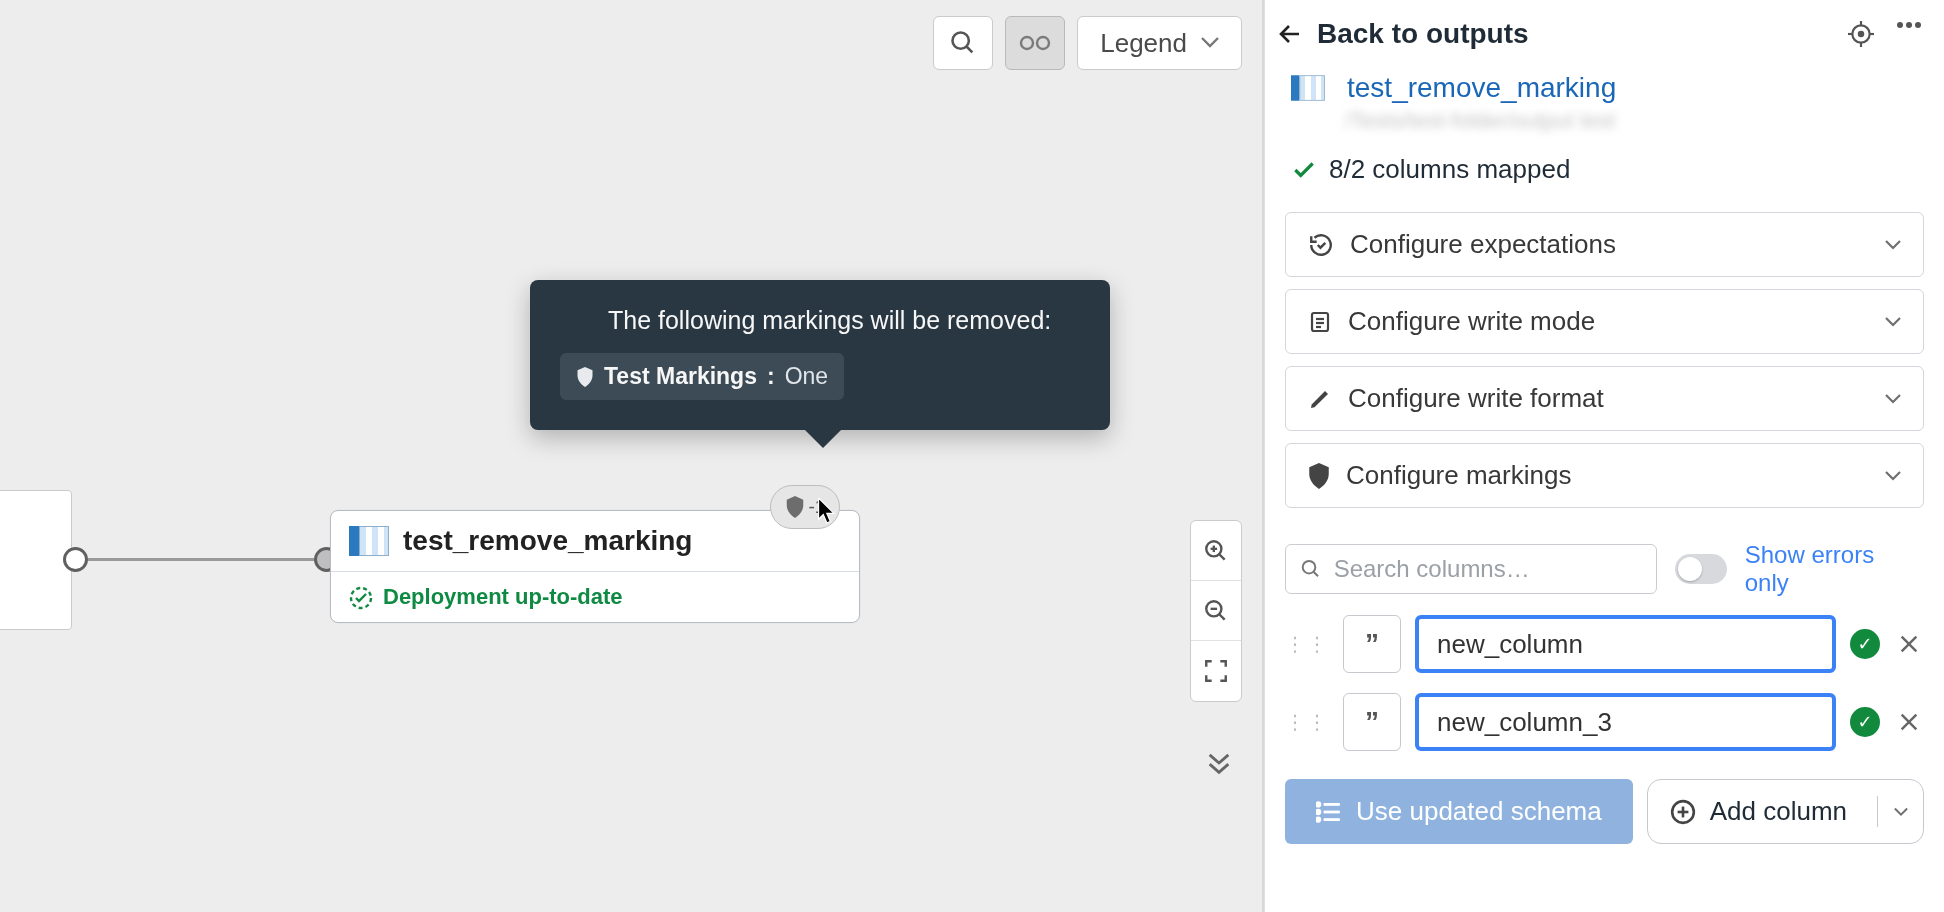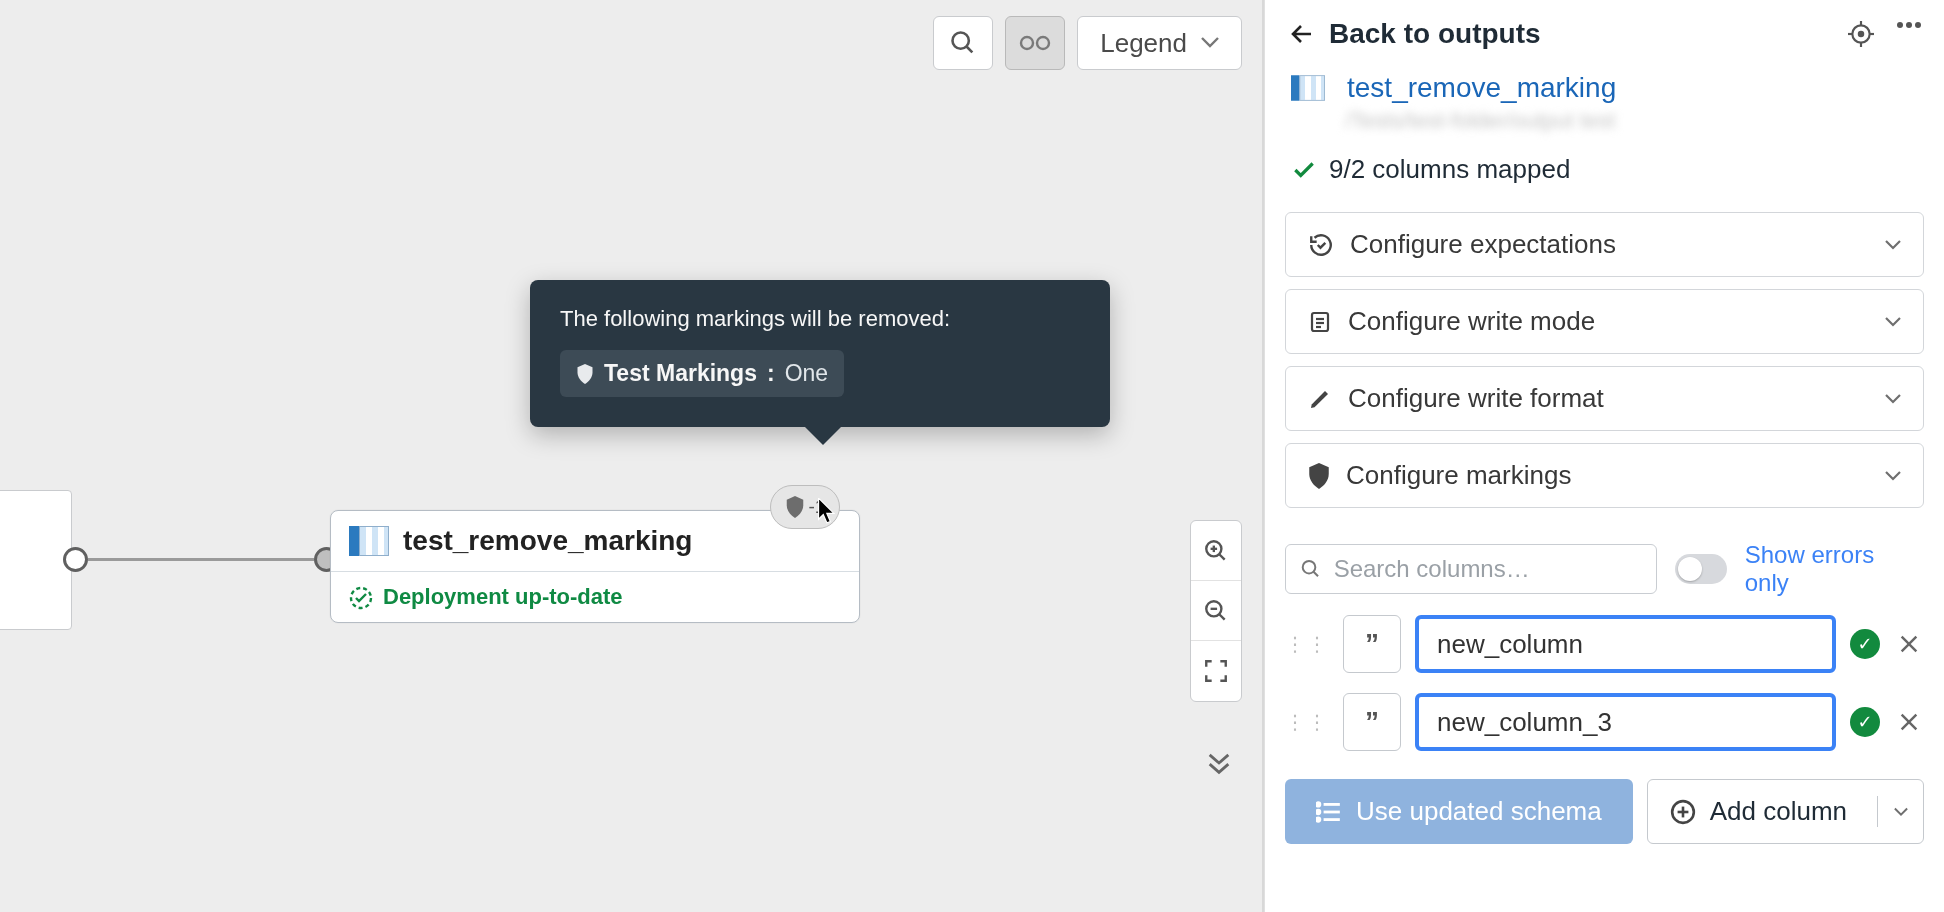--- a/index.html
+++ b/index.html
@@ -35,26 +35,26 @@
     background: repeating-linear-gradient(to right, #cfe4f6 0 6px, #fff 6px 12px); }
   .node-title { font-size:28px; font-weight:600; color:#222; }
   .status-row { padding:12px 18px; display:flex; align-items:flex-end; gap:10px; font-size:22px; font-weight:600; color:#0f8a43; }
 
   .badge-pill { position:absolute; left:770px; top:485px; width:70px; height:44px; border-radius:22px; background:#e6e6e6; border:1px solid #bdbdbd; display:flex; align-items:center; justify-content:center; gap:4px; color:#555; cursor:pointer; }
   .cursor-arrow { position:absolute; left:818px; top:498px; pointer-events:none; }
 
   
   .tooltip { position:absolute; left:530px; top:280px; width:580px; background:#293742; color:#f7f7f7; border-radius:8px; padding:26px 30px 30px 30px; box-shadow:0 8px 24px rgba(0,0,0,0.25); }
   .tooltip::after { content:""; position:absolute; left:275px; bottom:-18px; border-left:18px solid transparent; border-right:18px solid transparent; border-top:18px solid #293742; }
-  .tooltip-title { font-size:22px; margin-bottom:18px; }
+  .tooltip-title { font-size:25px; margin-bottom:18px;margin-left:48px; }
   .chip { display:inline-flex; align-items:center; gap:10px; background:#3d4b56; border-radius:6px; padding:10px 16px; font-size:23px; font-weight:600; }
   .chip .val { font-weight:400; color:#e1e6ea; }
 
   
-  .sp-header { display:flex; align-items:center; padding:18px 22px 12px 22px; gap:18px; }
+  .sp-header { display:flex; align-items:center; padding:18px 22px 12px 10px; gap:18px; }
   .sp-back { font-size:28px; font-weight:700; display:flex; align-items:center; gap:14px; cursor:pointer; }
   .sp-header-actions { margin-left:auto; display:flex; gap:22px; color:#5b5b5b; }
 
   .dataset-row { display:flex; align-items:center; gap:16px; padding:10px 26px 4px 26px; }
   .dataset-link { color:#1a66b7; font-size:28px; font-weight:500; cursor:pointer; }
   .dataset-path { padding:0 0 10px 80px; color:#c5c5c5; font-size:22px; filter: blur(4px); user-select:none; }
   .cols-mapped { display:flex; align-items:center; gap:12px; padding:10px 26px 18px 26px; font-size:26px; }
 
   .conf-list { padding:9px 20px; }
   .conf-item { display:flex; align-items:center; gap:16px; border:1px solid #d3d6da; border-radius:6px; padding:16px 22px; margin-bottom:12px; cursor:pointer; font-size:26px; color:#383838; background:#fff; }
@@ -71,21 +71,21 @@
   .col-list { padding:0 20px; }
   .col-row { display:flex; align-items:center; gap:14px; margin-bottom:20px; }
   .grip { color:#bcbcbc; font-size:20px; letter-spacing:2px; cursor:grab; }
   .type-btn { width:58px; height:58px; border:1px solid #c5c9ce; border-radius:6px; display:flex; align-items:center; justify-content:center; font-size:28px; font-weight:700; color:#555; background:#fff; cursor:pointer; }
   .col-input { flex:1; height:58px; border:4px solid #3b82f6; border-radius:6px; padding:0 18px; font-size:26px; color:#333; background:#fff; }
   .ok-dot { width:30px; height:30px; border-radius:50%; background:#128a3e; display:flex; align-items:center; justify-content:center; color:#fff; font-size:18px;}
   .x-btn { color:#6b6b6b; cursor:pointer; padding:4px; }
 
   .action-row { display:flex; gap:14px; padding:8px 20px 0 20px; }
   .primary-btn { flex:0 0 auto; display:flex; align-items:center; gap:14px; background:#8fb3de; color:#fff; border-radius:6px; padding:16px 31px; font-size:26px; cursor:pointer; }
-  .secondary-btn { display:flex; align-items:center; gap:14px; background:#fff; border:1px solid #c5c9ce; border-radius:6px; padding:16px 22px; font-size:26px; cursor:pointer; }
+  .secondary-btn { display:flex; align-items:center; gap:14px; background:#fff; border:1px solid #c5c9ce; border-radius:14px; padding:16px 22px; font-size:26px; cursor:pointer; }
   .drop-split { width:46px; border-left:1px solid #c5c9ce; display:flex; align-items:center; justify-content:center; }
 
   svg { display:block; }
 </style>
 </head>
 <body>
 
 <div class="app">
   <div class="canvas-area">
 
@@ -214,21 +214,21 @@
     <div class="dataset-row">
       <span class="ds-icon" style="transform:scale(0.85); transform-origin:left center;"></span>
       <span class="dataset-link">test_remove_marking</span>
     </div>
     <div class="dataset-path">/Tests/test-folder/output test</div>
 
     <div class="cols-mapped">
       <svg width="26" height="26" viewBox="0 0 24 24" fill="none" stroke="#128a3e" stroke-width="3">
           <path d="M4 12l5 5L20 6"></path>
         </svg>
-      <span>9/2 columns mapped</span>
+      <span>8/2 columns mapped</span>
     </div>
 
     <div class="conf-list">
       <div class="conf-item">
         <svg width="26" height="26" viewBox="0 0 24 24" fill="none" stroke="#444" stroke-width="2.2">
             <path d="M3 12a9 9 0 1 0 3-6.7"></path>
             <path d="M3 4v5h5"></path>
             <path d="M9 12l2.5 2.5L16 10"></path>
           </svg>
         <span>Configure expectations</span>

